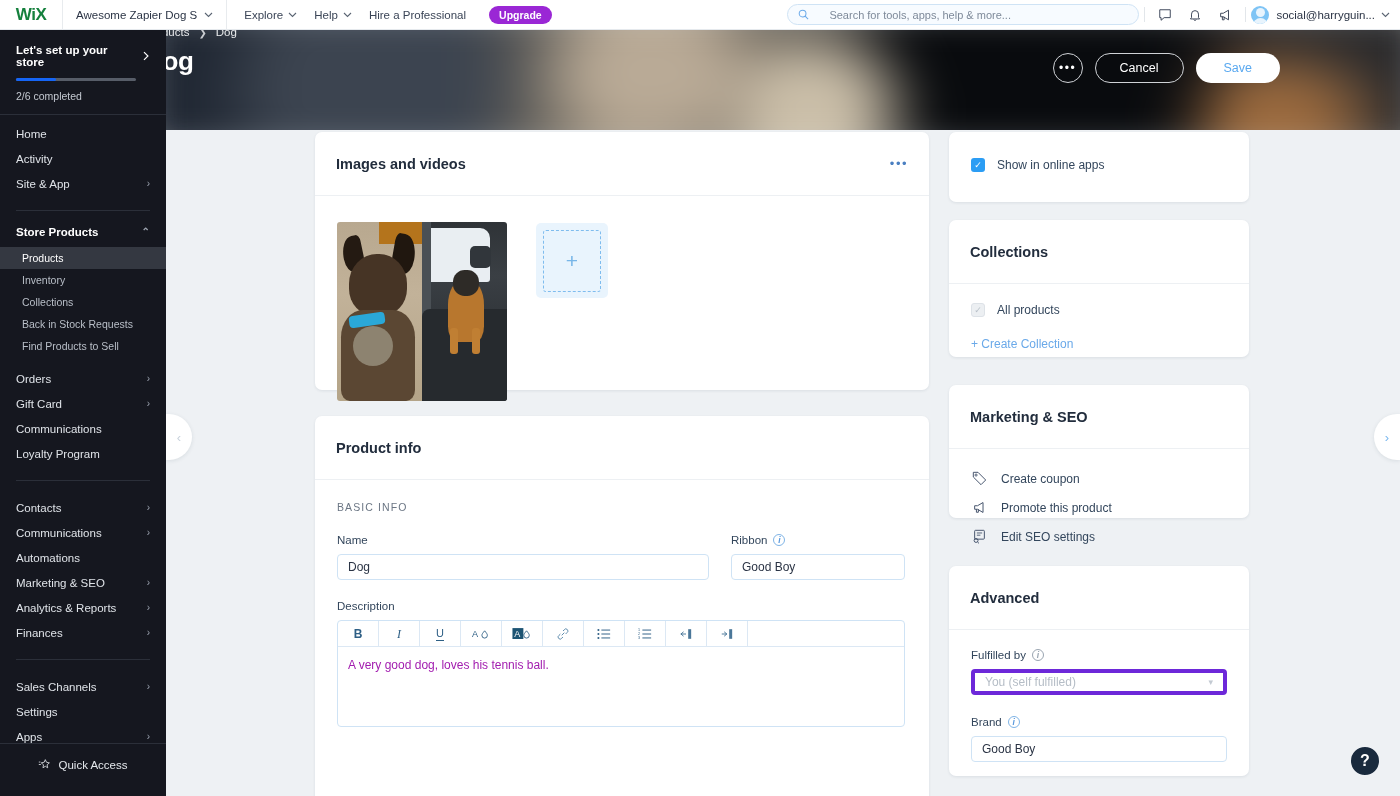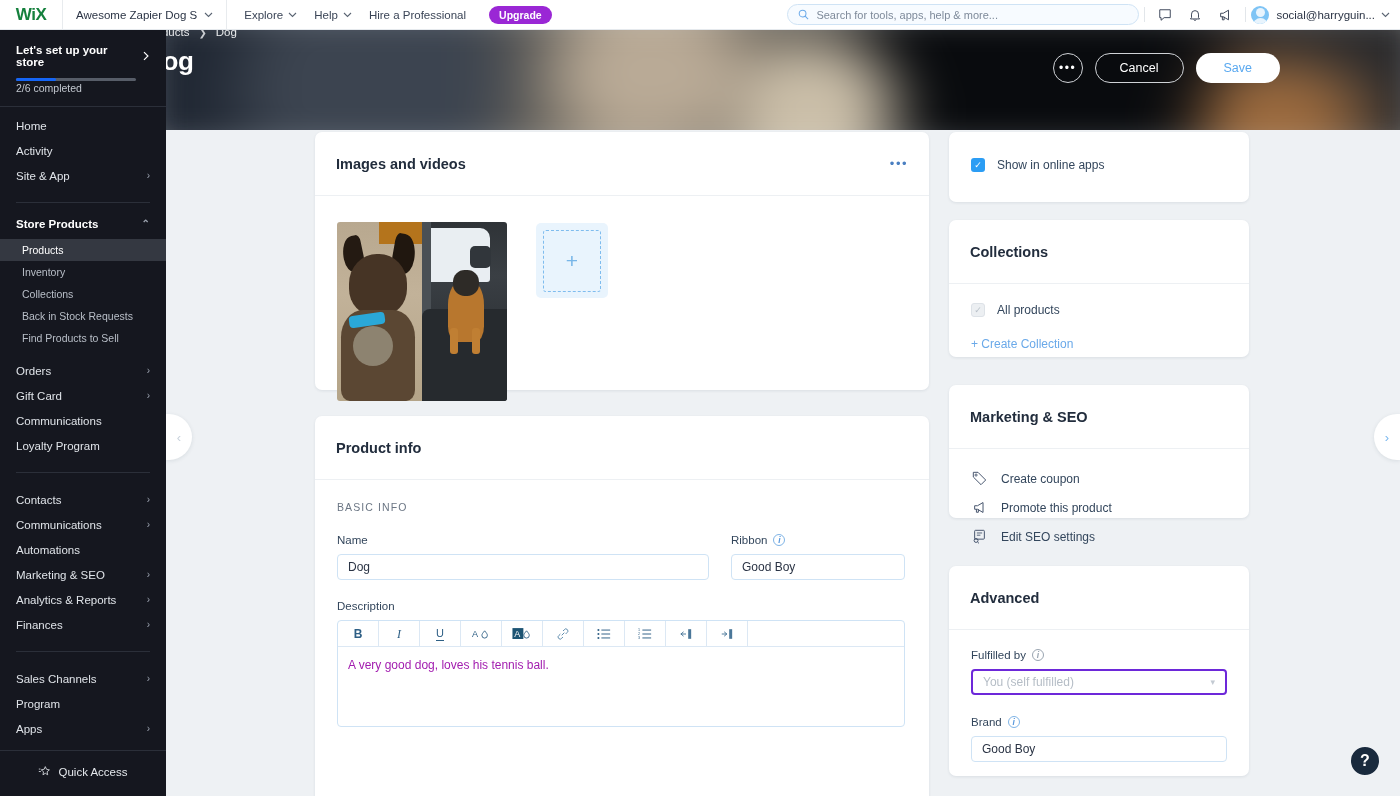--- a/index.html
+++ b/index.html
@@ -32,21 +32,21 @@
   }
   .upgrade-pill {
     background: #9a27d5; color: #fff; font-size: 10.5px; font-weight: bold;
     padding: 3px 10px; border-radius: 10px; margin-left: 6px;
   }
   .topbar-right {
     margin-left: auto; display: flex; align-items: center; gap: 0; padding-right: 10px;
   }
   .searchbox {
     width: 352px; height: 21px; border: 1px solid #cfe3f5; border-radius: 11px;
-    background: #f7fbff; display: flex; align-items: center; gap: 7px;
+    background: #f7fbff; display: flex; align-items: center; gap: 20px;
     padding: 0 10px; font-size: 11px; color: #7e8a9a;
   }
   .icon-btn {
     width: 30px; height: 24px; display: flex; align-items: center; justify-content: center;
   }
   .divider-v { width: 1px; height: 15px; background: #e2e6ea; margin: 0 5px; }
   .avatar {
     width: 18px; height: 18px; border-radius: 50%;
     background: #7ec4f5; position: relative; overflow: hidden; flex: none;
   }
@@ -67,37 +67,37 @@
   }
   .setup-block { padding: 14px 16px 12px; }
   .setup-title {
     font-size: 11.5px; font-weight: bold; color: #fff;
     display: flex; align-items: center; gap: 6px;
   }
   .progress-track {
     margin-top: 10px; height: 3px; border-radius: 2px; background: #575d68; width: 120px;
   }
   .progress-fill { height: 3px; border-radius: 2px; background: #1565f5; width: 40px; }
-  .setup-sub { margin-top: 1px; font-size: 10.5px; color: #c3c8d0; }
+  .setup-sub { margin-top: 9px; font-size: 10.5px; color: #c3c8d0; }
   .nav-sep { height: 1px; background: #2b2f39; margin: 0; }
   .nav-sep-inset { height: 1px; background: #2b2f39; margin: 8px 16px; }
   .nav-item {
     height: 25px; display: flex; align-items: center; padding: 0 16px;
     font-size: 11.5px; color: #dfe3e8;
   }
   .nav-item.bold { font-weight: bold; color: #fff; }
   .nav-item .chev { margin-left: auto; color: #9aa1ad; font-size: 10px; }
   .sub-item {
     height: 22px; display: flex; align-items: center; padding: 0 16px 0 22px;
     font-size: 10.5px; color: #b9bfc8;
   }
   .sub-item.active { background: #343841; color: #fff; }
   .nav-group { padding: 6px 0; }
   .quick-access {
-    position: absolute; bottom: 4px; left: 0; width: 166px; height: 42px;
+    position: absolute; bottom: 11px; left: 0; width: 166px; height: 42px;
     border-top: 1px solid #2b2f39; display: flex; align-items: center;
     justify-content: center; gap: 7px; font-size: 11.5px; color: #e4e8ec;
   }
 
   
   .banner {
     position: absolute; top: 30px; left: 166px; width: 1234px; height: 100px;
     overflow: hidden; z-index: 5;
   }
   .banner-bg {
@@ -289,21 +289,21 @@
   #seo-card { left: 783px; top: 255px; width: 300px; height: 133px; }
   .seo-item {
     display: flex; align-items: center; gap: 14px; height: 29px;
     font-size: 12px; color: #33465c;
   }
   .seo-icon { width: 16px; display: flex; justify-content: center; color: #43526a; }
 
   #advanced-card { left: 783px; top: 436px; width: 300px; height: 210px; }
   .adv-body { padding: 19px 22px; }
   .select-input {
-    height: 26px; border: 2px solid #6d28d9; border-radius: 4px; background: #fff;
+    height: 26px; border: 4px solid #6d28d9; border-radius: 4px; background: #fff;
     font-size: 12px; color: #b5bdc6; display: flex; align-items: center;
     padding: 0 10px; position: relative;
   }
   .select-chev { margin-left: auto; color: #c3cad2; font-size: 9px; }
 
   
   .side-tab {
     position: absolute; width: 26px; height: 46px; background: #fff;
     display: flex; align-items: center; justify-content: center;
     box-shadow: 0 1px 4px rgba(22,45,61,.1); z-index: 20;
@@ -476,21 +476,21 @@
     </div>
   </div>
   <div class="nav-sep-inset"></div>
 
   <div class="nav-group">
     <div class="nav-item">
       <span>Sales Channels</span>
       <span class="chev">›</span>
     </div>
     <div class="nav-item">
-      <span>Program</span>
+      <span>Settings</span>
     </div>
     <div class="nav-item">
       <span>Apps</span>
       <span class="chev">›</span>
     </div>
   </div>
 
   <div class="quick-access">
     <svg width="13" height="13" viewBox="0 0 16 16">
         <path d="M9 2l1.4 3.2L14 6l-2.8 2.3.7 3.7L9 10.2 6.1 12l.7-3.7L4 6l3.6-.8z" stroke="#e4e8ec" stroke-width="1" fill="none"></path>

